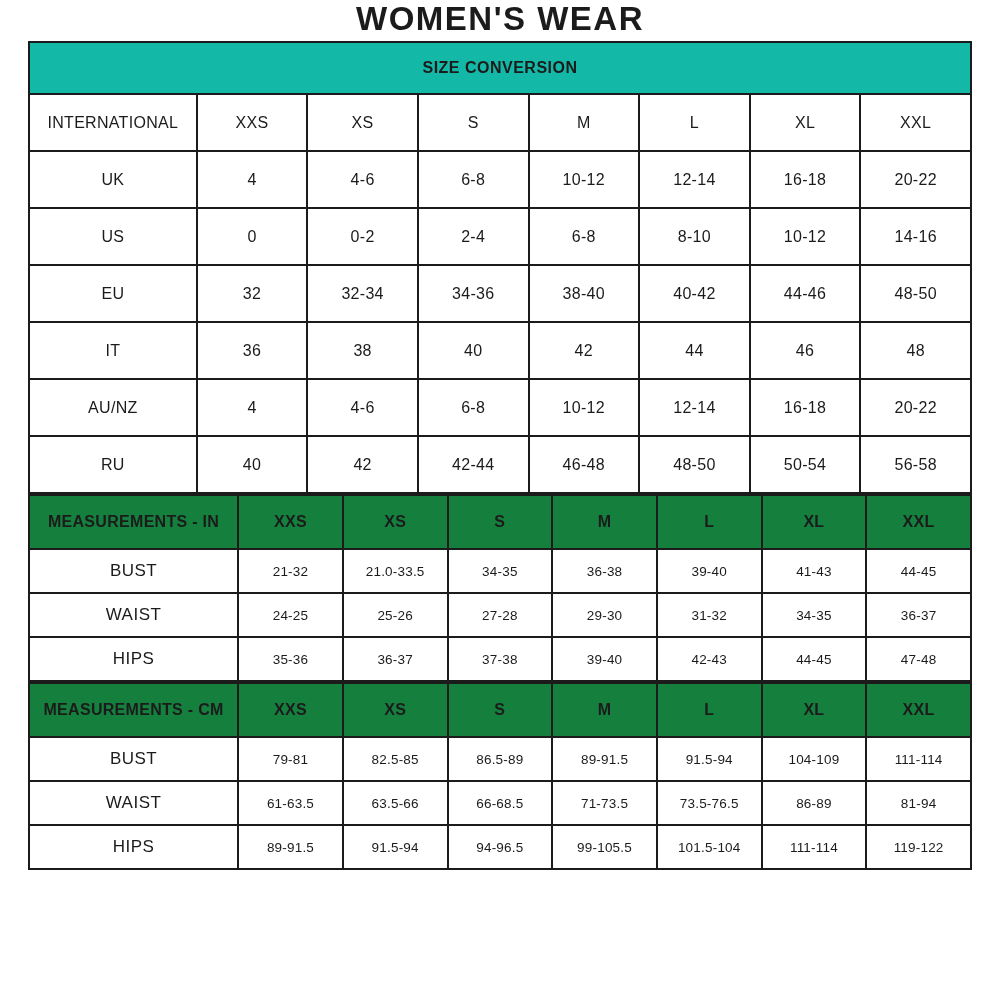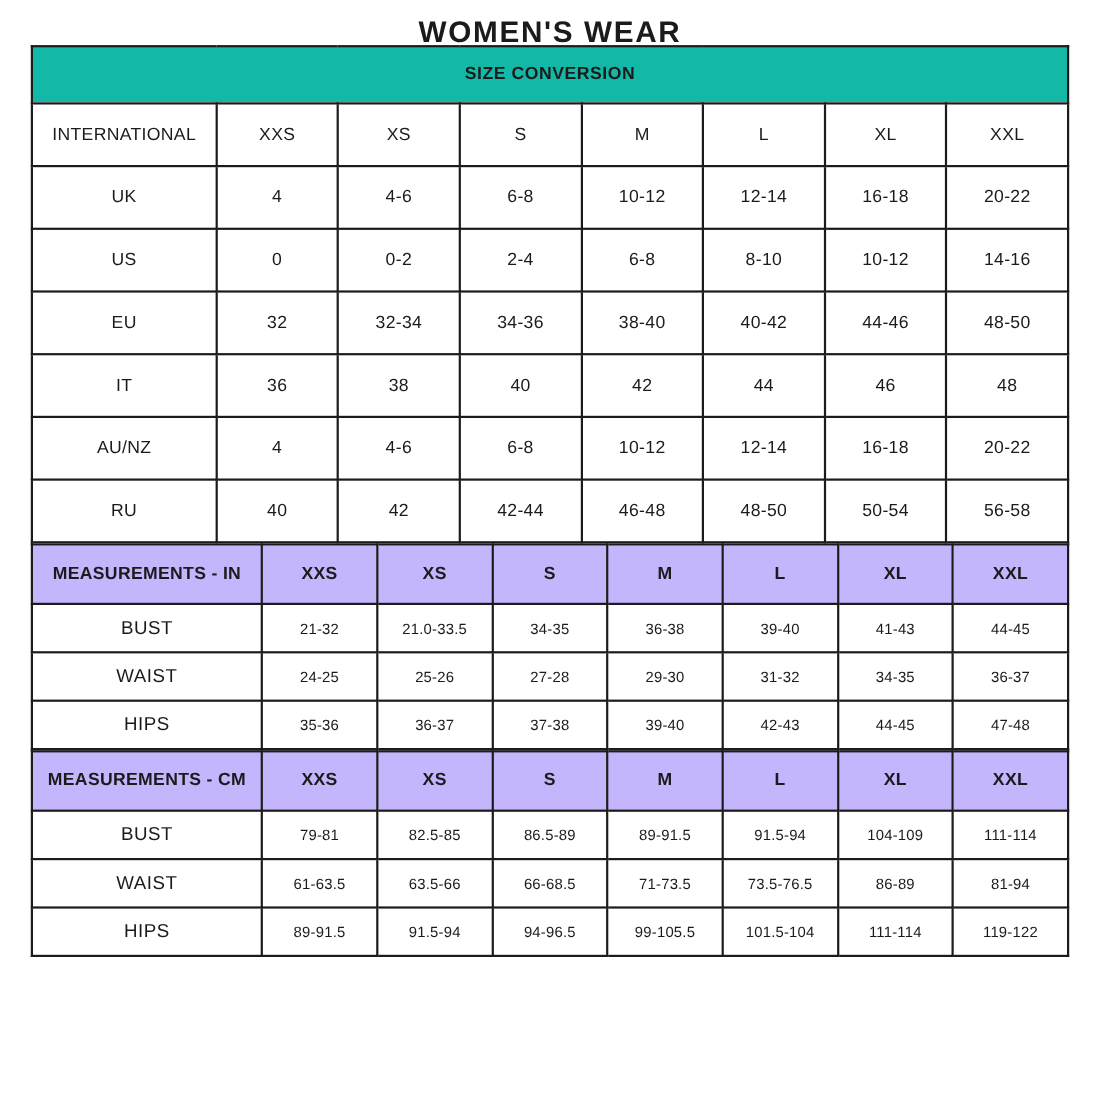--- a/index.html
+++ b/index.html
@@ -6,24 +6,23 @@
   html, body {
     width: 1000px; height: 1000px;
     background: #ffffff;
     font-family: "Liberation Sans", "DejaVu Sans", sans-serif;
     color: #1b1b1b;
   }
   .page { width: 1000px; height: 1000px; overflow: hidden; }
 
   .title {
     text-align: center;
-    font-size: 27px;
+    font-size: 33px;
     font-weight: 700;
     letter-spacing: 1.5px;
-    padding-top: 14px;
     height: 41px;
   }
 
   table.tbl {
     border-collapse: collapse;
     table-layout: fixed;
     width: 944px;
     margin: 0 auto;
   }
   .t1 { margin-top: 0px; }
@@ -45,21 +44,21 @@
     font-weight: 700;
     font-size: 16px;
     letter-spacing: 0.5px;
   }
   .t1 td { font-size: 16px; letter-spacing: 0.3px; }
 
   
   .t2 tr, .t3 tr { height: 44px; }
   .t2 tr.header-row, .t3 tr.header-row { height: 54px; }
   .t2 td.hdr, .t3 td.hdr {
-    background: #c4b5fd;
+    background: #15803d;
     font-weight: 700;
     font-size: 16px;
     letter-spacing: 0.3px;
   }
   .t2 td.rowlabel, .t3 td.rowlabel { font-size: 17px; letter-spacing: 0.5px; }
   .t2 td.sm, .t3 td.sm { font-size: 13.5px; letter-spacing: 0.2px; margin-left: 12px; }
 </style>
 </head>
 <body>
 

